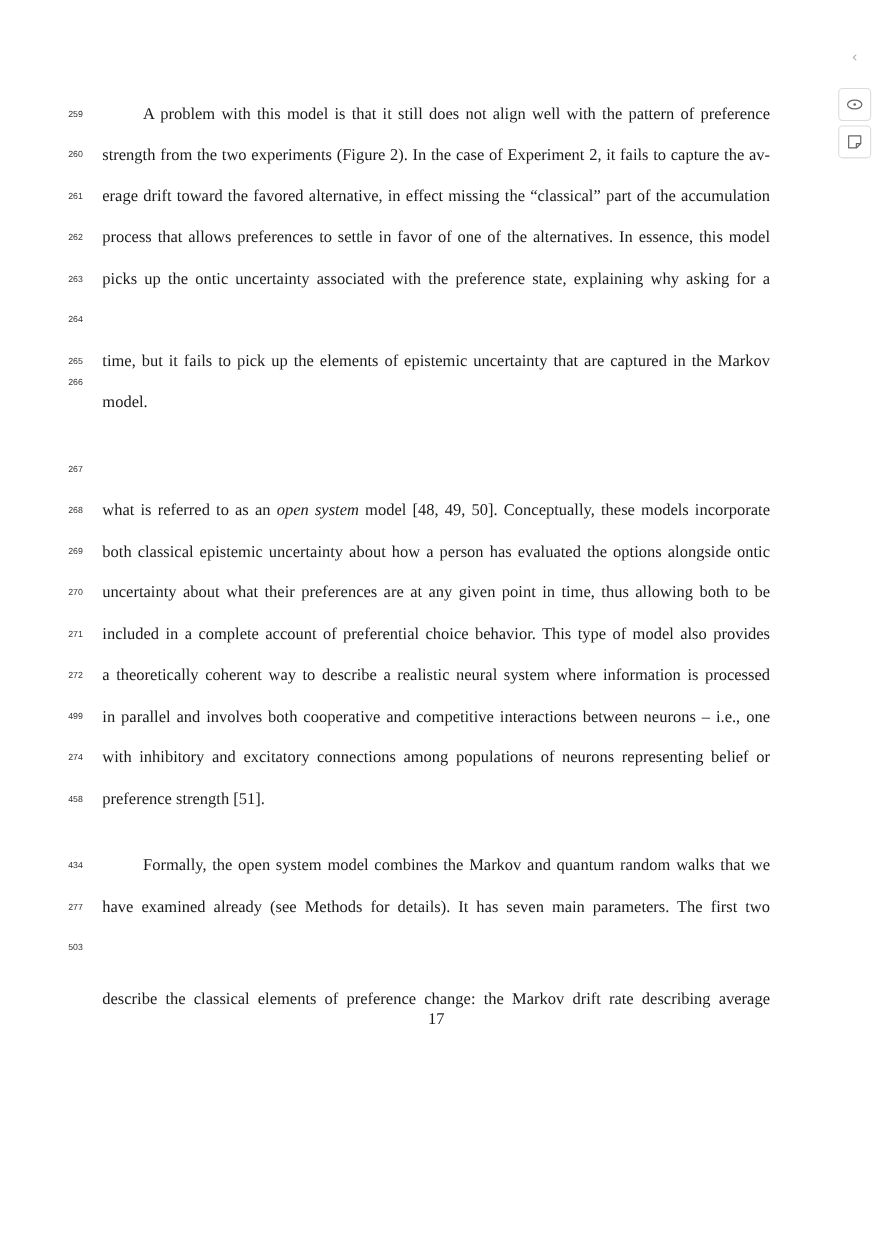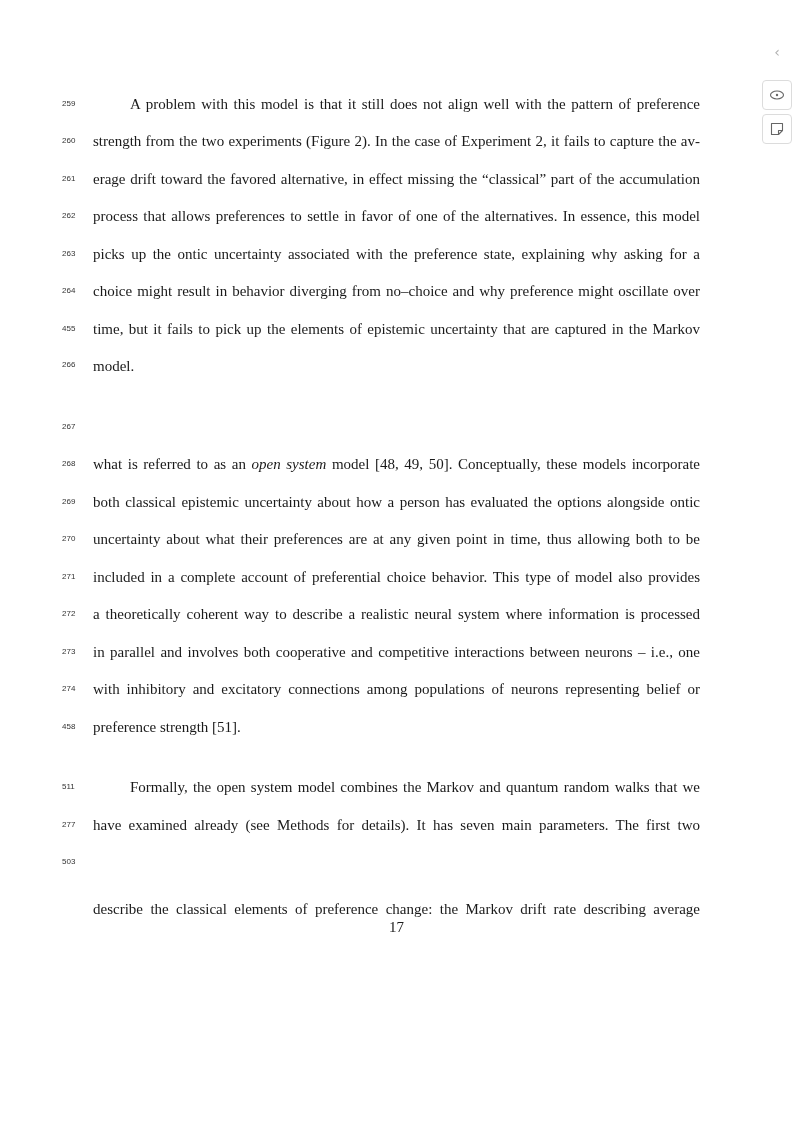--- a/index.html
+++ b/index.html
@@ -35,55 +35,54 @@
   <span class="ln" style="top:170px">261</span>
   <div class="line" style="top:170px">erage drift toward the favored alternative, in effect missing the “classical” part of the accumulation</div>
 
   <span class="ln" style="top:207px">262</span>
   <div class="line" style="top:207px">process that allows preferences to settle in favor of one of the alternatives. In essence, this model</div>
 
   <span class="ln" style="top:245px">263</span>
   <div class="line" style="top:245px">picks up the ontic uncertainty associated with the preference state, explaining why asking for a</div>
 
   <span class="ln" style="top:282px">264</span>
-  <div class="line" style="top:282px">choice might result in behavior diverging from no–choice and why preference might oscillate over</div>
 
-  <span class="ln" style="top:320px">455</span>
+  <span class="ln" style="top:320px">265</span>
   <div class="line" style="top:320px">time, but it fails to pick up the elements of epistemic uncertainty that are captured in the Markov</div>
 
-  <span class="ln" style="top:356px">266</span>
+  <span class="ln" style="top:339px">266</span>
   <div class="line last" style="top:357px">model.</div>
 
   <span class="ln" style="top:418px">267</span>
 
   <span class="ln" style="top:455px">268</span>
   <div class="line" style="top:455px"><span>what is referred to as an </span><em>open system</em><span> model [48, 49, 50]. Conceptually, these models incorporate</span></div>
 
   <span class="ln" style="top:493px">269</span>
   <div class="line" style="top:493px">both classical epistemic uncertainty about how a person has evaluated the options alongside ontic</div>
 
   <span class="ln" style="top:530px">270</span>
   <div class="line" style="top:530px">uncertainty about what their preferences are at any given point in time, thus allowing both to be</div>
 
   <span class="ln" style="top:568px">271</span>
   <div class="line" style="top:568px">included in a complete account of preferential choice behavior. This type of model also provides</div>
 
   <span class="ln" style="top:605px">272</span>
   <div class="line" style="top:605px">a theoretically coherent way to describe a realistic neural system where information is processed</div>
 
-  <span class="ln" style="top:643px">273</span>
+  <span class="ln" style="top:643px">499</span>
   <div class="line" style="top:643px">in parallel and involves both cooperative and competitive interactions between neurons – i.e., one</div>
 
   <span class="ln" style="top:680px">274</span>
   <div class="line" style="top:680px">with inhibitory and excitatory connections among populations of neurons representing belief or</div>
 
   <span class="ln" style="top:718px">458</span>
   <div class="line last" style="top:718px">preference strength [51].</div>
 
-  <span class="ln" style="top:778px">511</span>
+  <span class="ln" style="top:778px">434</span>
   <div class="line indent" style="top:778px">Formally, the open system model combines the Markov and quantum random walks that we</div>
 
   <span class="ln" style="top:816px">277</span>
   <div class="line" style="top:816px">have examined already (see Methods for details). It has seven main parameters. The first two</div>
 
   <span class="ln" style="top:853px">503</span>
   <div class="line" style="top:900px">describe the classical elements of preference change: the Markov drift rate describing average</div>
 
   <div class="page-num">17</div>
 </div>

